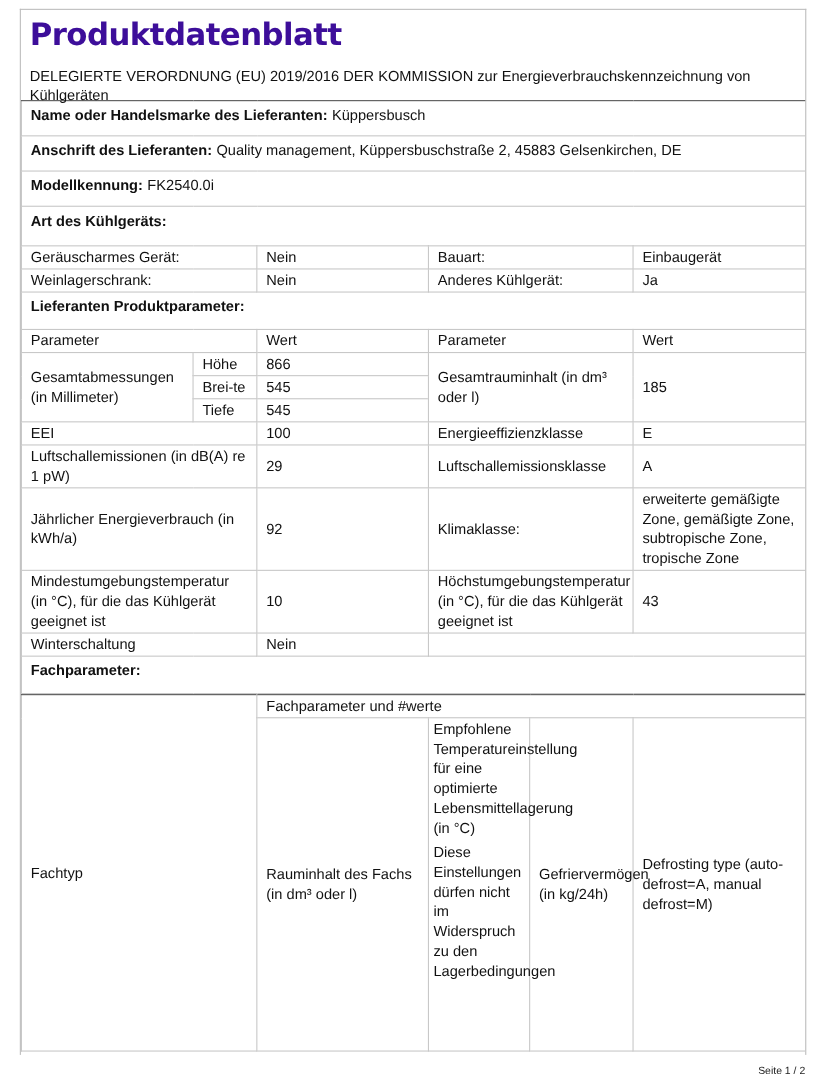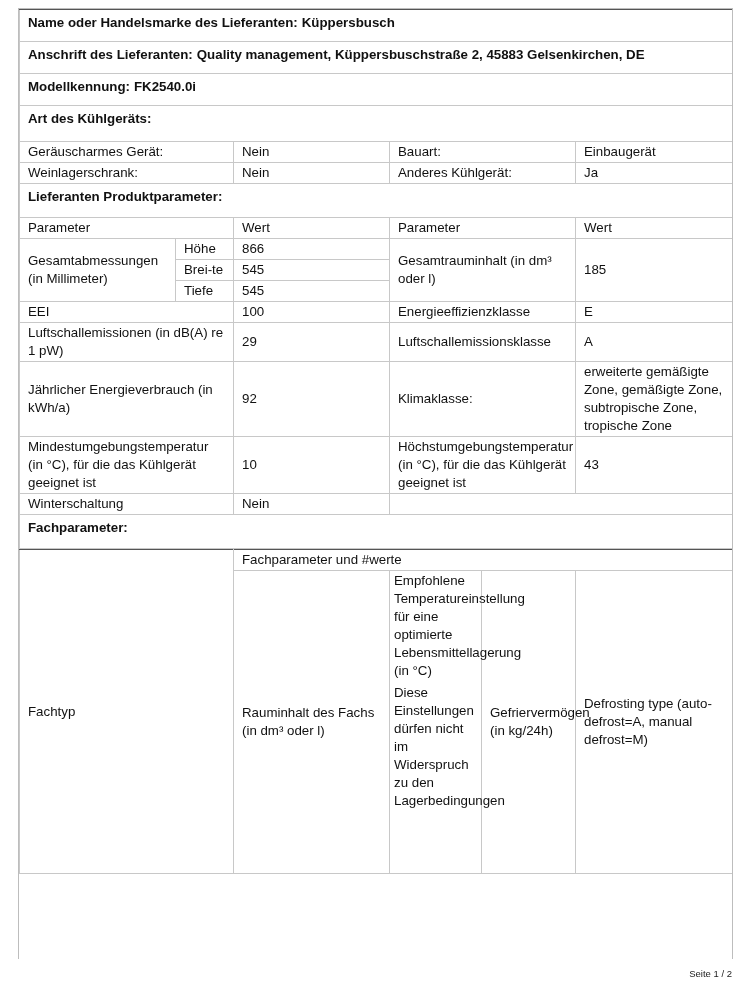--- a/index.html
+++ b/index.html
@@ -9,28 +9,30 @@
            border-left: 1px solid #bdbdbd; border-right: 1px solid #bdbdbd; border-top: 1px solid #bdbdbd;
            height: 950px; overflow: hidden; }
   .title { font-family: "DejaVu Sans", sans-serif; font-weight: bold; color: #3d0e9a;
            font-size: 28px; padding: 6px 0 0 8px; height: 40px; letter-spacing: -0.5px; }
   .reg { font-size: 13.3px; line-height: 17px; padding: 6px 8px 6px 8px; height: 36px; box-sizing: border-box; }
   table { border-collapse: collapse; width: 713px; table-layout: fixed; font-size: 13.3px; }
   td { border: 1px solid #c8c8c8; padding: 1px 8px; line-height: 18px; vertical-align: middle; }
   .dark-top td { border-top: 1px solid #555; }
   .sect td { font-weight: bold; height: 22px; padding: 4px 8px 5px 8px; vertical-align: top; }
   .sect .lbl { font-weight: bold; margin-top: 28px; }
-  .sect .val { font-weight: bold; margin-left: 4px; }
+  .sect .val { font-weight: normal; margin-left: 4px; }
   .c { text-align: left; }
   .footer { position: absolute; right: 18px; top: 968px; font-size: 9.5px; color: #222; }
 </style>
 </head>
 <body>
 
 <div class="sheet">
+  <div class="title">Produktdatenblatt</div>
+  <div class="reg">DELEGIERTE VERORDNUNG (EU) 2019/2016 DER KOMMISSION zur Energieverbrauchskennzeichnung von Kühlgeräten</div>
 
   <table>
     <colgroup>
       <col style="width:156px">
         <col style="width:58px">
         <col style="width:156px">
         <col style="width:186px">
         <col style="width:157px">
     </colgroup>
     <tbody>

